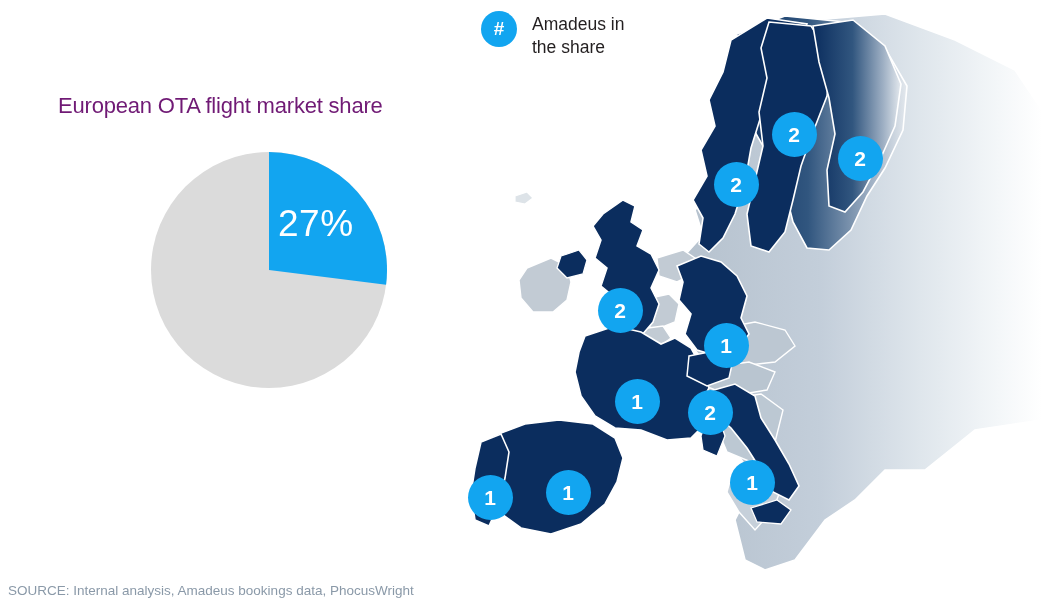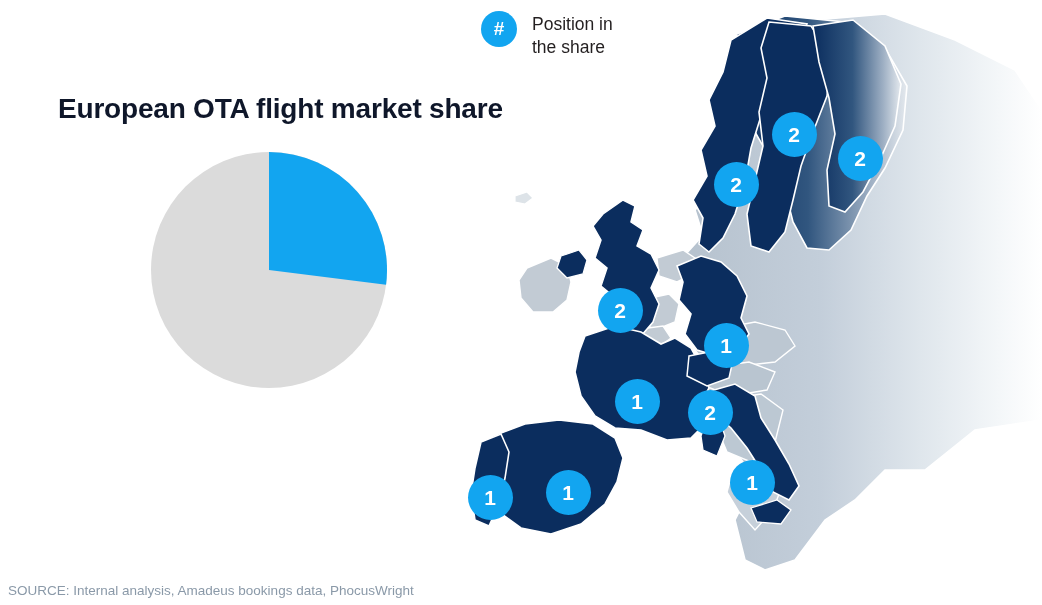--- a/index.html
+++ b/index.html
@@ -8,22 +8,22 @@
     background:#ffffff;
     font-family:"Liberation Sans", sans-serif;
     position:relative;
     overflow:hidden;
   }
   #stage { position:absolute; left:0; top:0; width:1042px; height:605px; }
 
   
   .chart-title {
     position:absolute; left:58px; top:93px;
-    font-size:28px; font-weight:bold;
-    color:#0f172a; letter-spacing:-0.2px;
+    font-size:22px; font-weight:normal;
+    color:#701a75; letter-spacing:-0.2px;
     white-space:nowrap;
   }
 
   
   .pie-wrap { position:absolute; left:151px; top:152px; width:236px; height:236px; }
   .pie-value {
     position:absolute; left:278px; top:203px;
     width:110px; text-align:left;
     font-size:37px; font-weight:300; color:#ffffff;
     letter-spacing:0.5px;
@@ -65,33 +65,34 @@
   }
 </style>
 </head>
 <body>
 
 <div id="stage">
 
   <div class="legend">
     <div class="legend-badge">#</div>
     <div class="legend-text">
-      <div>Position in</div>
+      <div>Amadeus in</div>
       <div>the share</div>
     </div>
   </div>
 
   <div class="chart-title">European OTA flight market share</div>
 
   <div class="pie-wrap">
     <svg viewBox="0 0 236 236">
       <circle cx="118" cy="118" r="118" fill="#DBDBDB"></circle>
       <path id="pie-slice-share" d="M 118 118 L 118 0 A 118 118 0 0 1 235.06953475510838 132.78932156058792 Z" fill="#12A5F0"></path>
     </svg>
   </div>
+  <div class="pie-value">27%</div>
 
   <div class="map-wrap">
     <svg viewBox="0 0 587 575">
       <defs>
         <linearGradient id="fadeEast" x1="0" y1="0" x2="1" y2="0">
           <stop offset="0.00" stop-color="#B6C2CE" stop-opacity="1"></stop>
           <stop offset="0.38" stop-color="#C3CEDA" stop-opacity="1"></stop>
           <stop offset="0.66" stop-color="#DFE6EC" stop-opacity="1"></stop>
           <stop offset="0.88" stop-color="#F4F7F9" stop-opacity="1"></stop>
           <stop offset="1.00" stop-color="#FFFFFF" stop-opacity="1"></stop>

